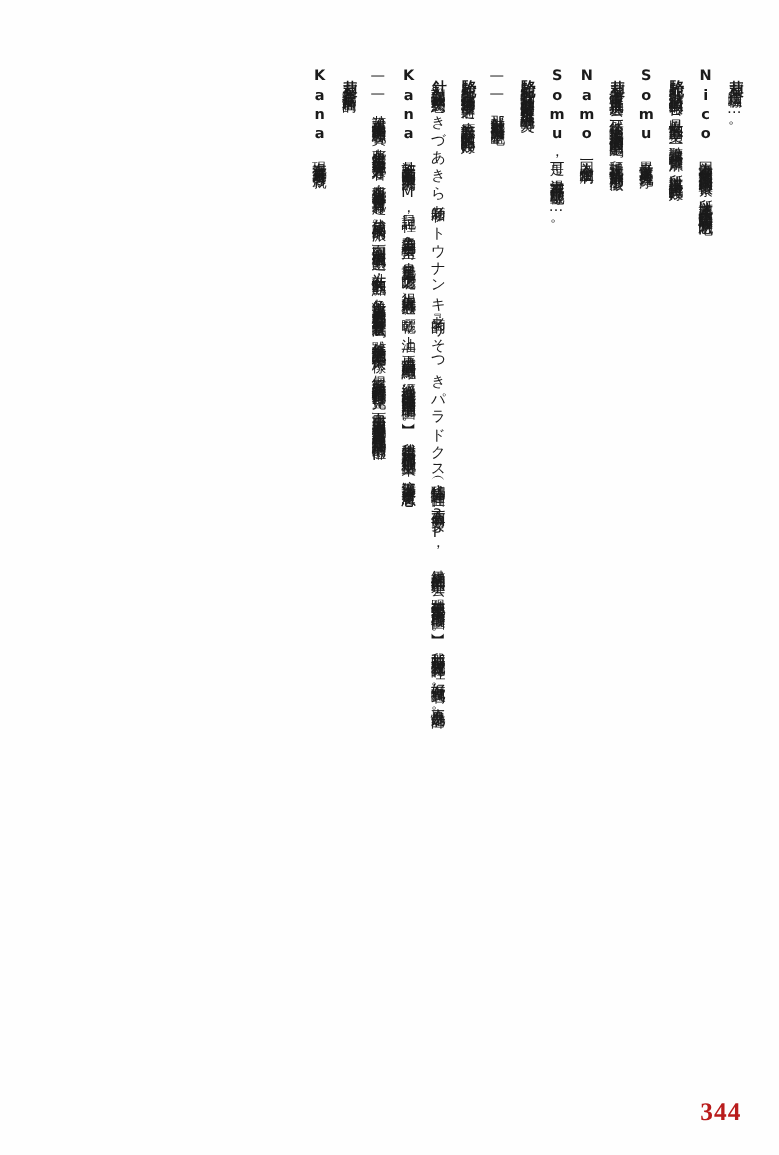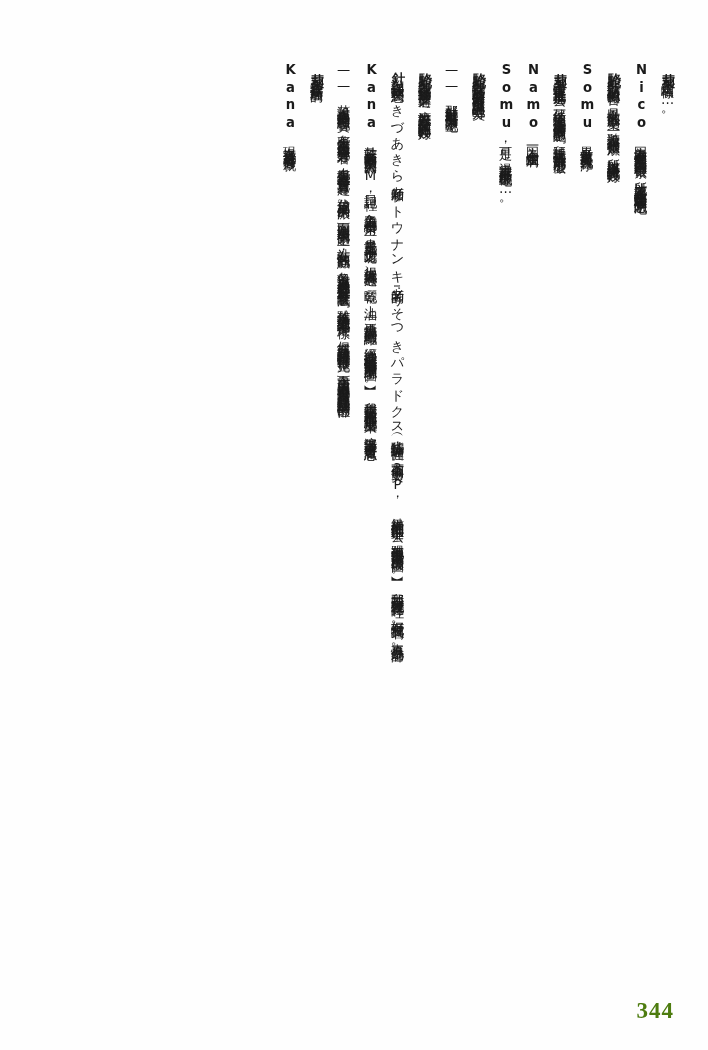--- a/index.html
+++ b/index.html
@@ -39,21 +39,21 @@
   }
 
   .page-number {
     position: absolute;
     right: 34px;
     bottom: 26px;
     font-family: "Liberation Serif", serif;
     font-size: 23px;
     font-weight: bold;
     letter-spacing: 1px;
-    color: #4d7c0f;
+    color: #b91c1c;
   }
   .colwrap {
     display: flex;
     flex-direction: column;
     height: 880px;
     width: 27px;
   }
   .nm {
     writing-mode: vertical-rl;
     text-orientation: upright;

